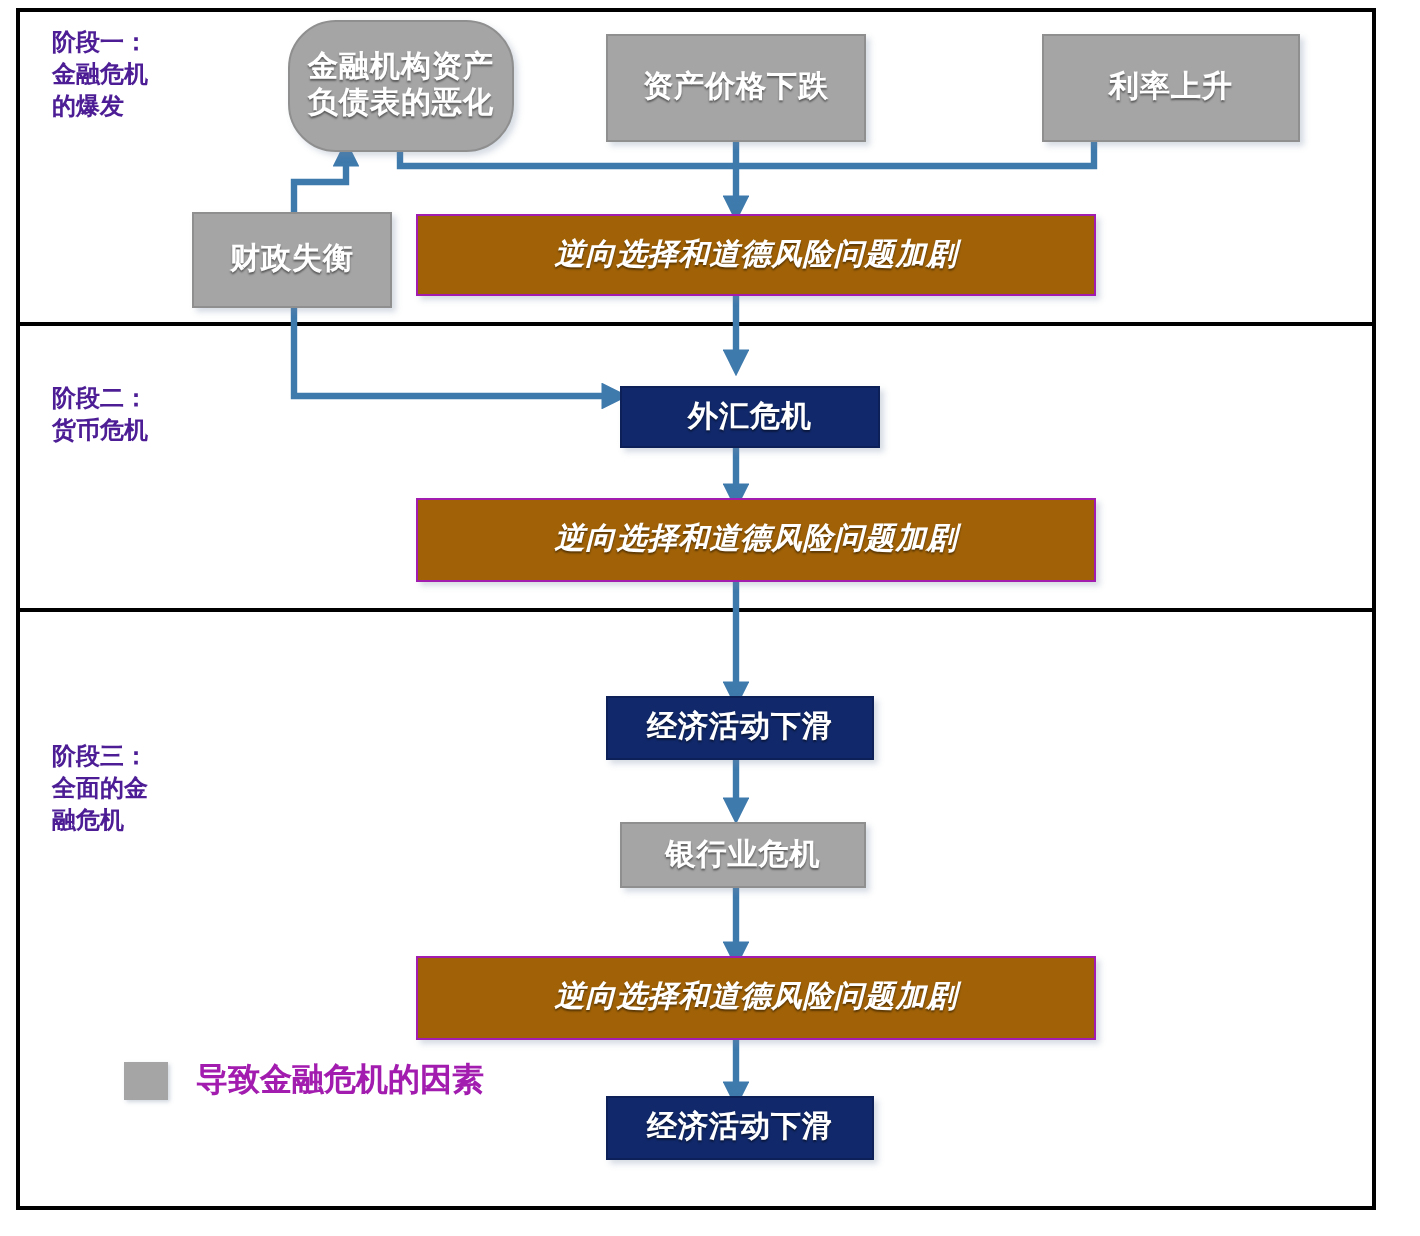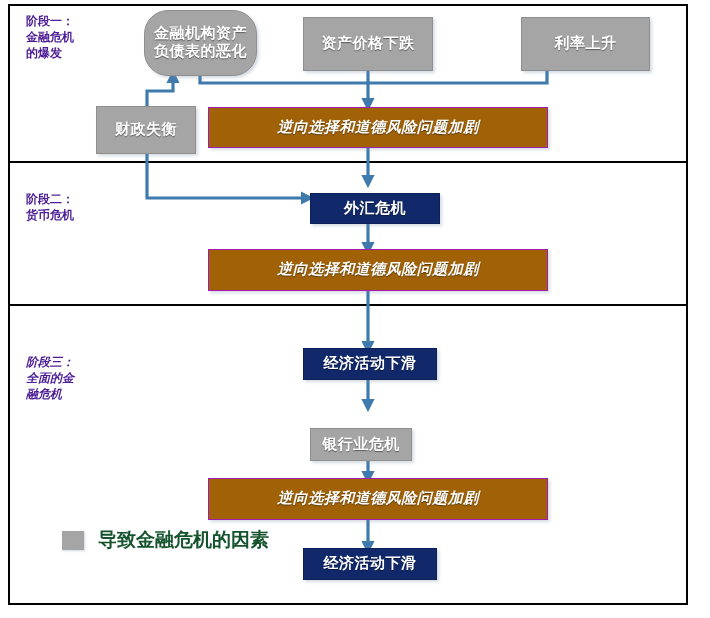--- a/index.html
+++ b/index.html
@@ -107,23 +107,23 @@
     height: 19px;
     display: inline-block;
   }
   .swatch.gray  { background: #a5a5a5; box-shadow: 1px 1px 2px rgba(120,140,165,0.35); }
   .swatch.blue  { background: #5b9bd5; }
   .swatch.navy  { background: #11296b; }
   .legend-gap { width: 14px; }
   .legend-indent { width: 34px; }
   .legend-text {
     margin-left: 14px;
-    font-size: 19px;
+    font-size: 16px;
     font-weight: bold;
-    color: #14532d;
+    color: #a21caf;
     white-space: nowrap;
   }
 </style>
 </head>
 <body>
 
 <div id="canvas">
 
   <div class="frame"></div>
   <div class="divider" id="divider-1"></div>
@@ -161,42 +161,42 @@
 
       <path d="M 368 520 L 368 548" marker-end="url(#arrow)"></path>
     </g>
   </svg>
 
   <div class="stage-label" style="left:26px; top:14px;">阶段一：
 金融危机
 的爆发</div>
   <div class="stage-label" style="left:26px; top:192px;">阶段二：
 货币危机</div>
-  <div class="stage-label" style="left:26px; top:355px;font-style:italic;">阶段三：
+  <div class="stage-label" style="left:26px; top:371px;">阶段三：
 全面的金
 融危机</div>
 
   <div class="node gray" style="left:144px; top:10px;  width:113px; height:66px;border-radius:24px;">金融机构资产
 负债表的恶化</div>
 
   <div class="node gray" style="left:303px; top:17px;  width:130px; height:54px;">资产价格下跌</div>
 
   <div class="node gray" style="left:483px; top:17px;  width:129px; height:54px;margin-left:38px;">利率上升</div>
 
   <div class="node gray" style="left:96px;  top:106px; width:100px; height:48px;">财政失衡</div>
 
   <div class="node blue" style="left:208px; top:107px; width:340px; height:41px;">逆向选择和道德风险问题加剧</div>
 
   <div class="node navy" style="left:310px; top:183px; width:130px; height:31px;margin-top:10px;">外汇危机</div>
 
   <div class="node blue" style="left:208px; top:249px; width:340px; height:42px;">逆向选择和道德风险问题加剧</div>
 
   <div class="node navy" style="left:303px; top:348px; width:134px; height:32px;">经济活动下滑</div>
 
-  <div class="node gray" style="left:310px; top:428px; width:102px; height:33px;">银行业危机</div>
+  <div class="node gray" style="left:310px; top:411px; width:123px; height:33px;">银行业危机</div>
 
   <div class="node blue" style="left:208px; top:478px; width:340px; height:42px;">逆向选择和道德风险问题加剧</div>
 
   <div class="node navy" style="left:303px; top:548px; width:134px; height:32px;">经济活动下滑</div>
 
   <div id="legend">
     <div class="legend-row">
       <span class="legend-indent"></span>
       <span class="swatch gray"></span>
       <span class="legend-text">导致金融危机的因素</span>

